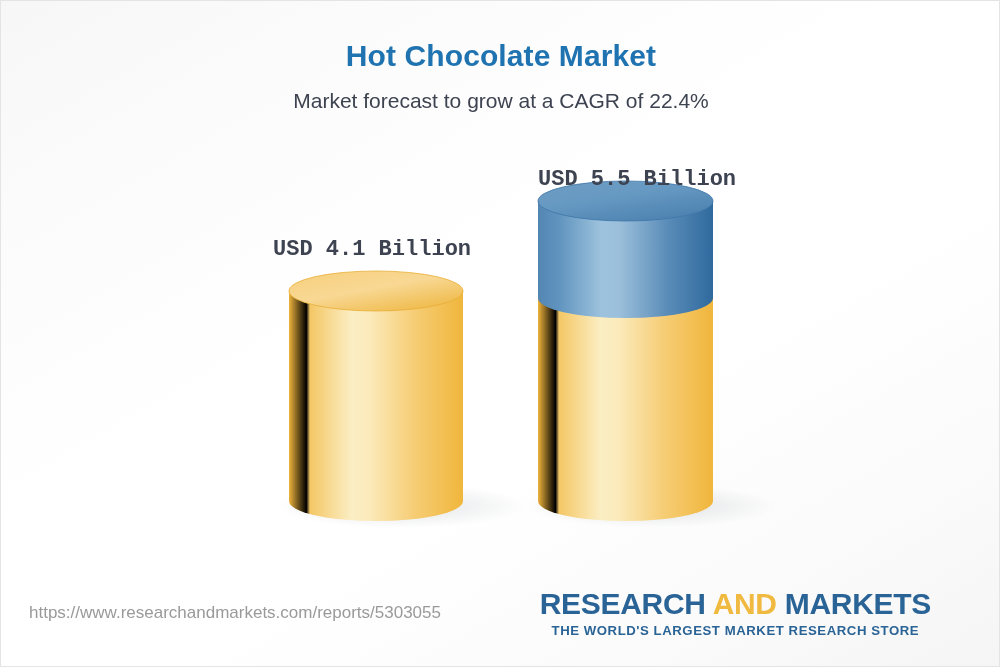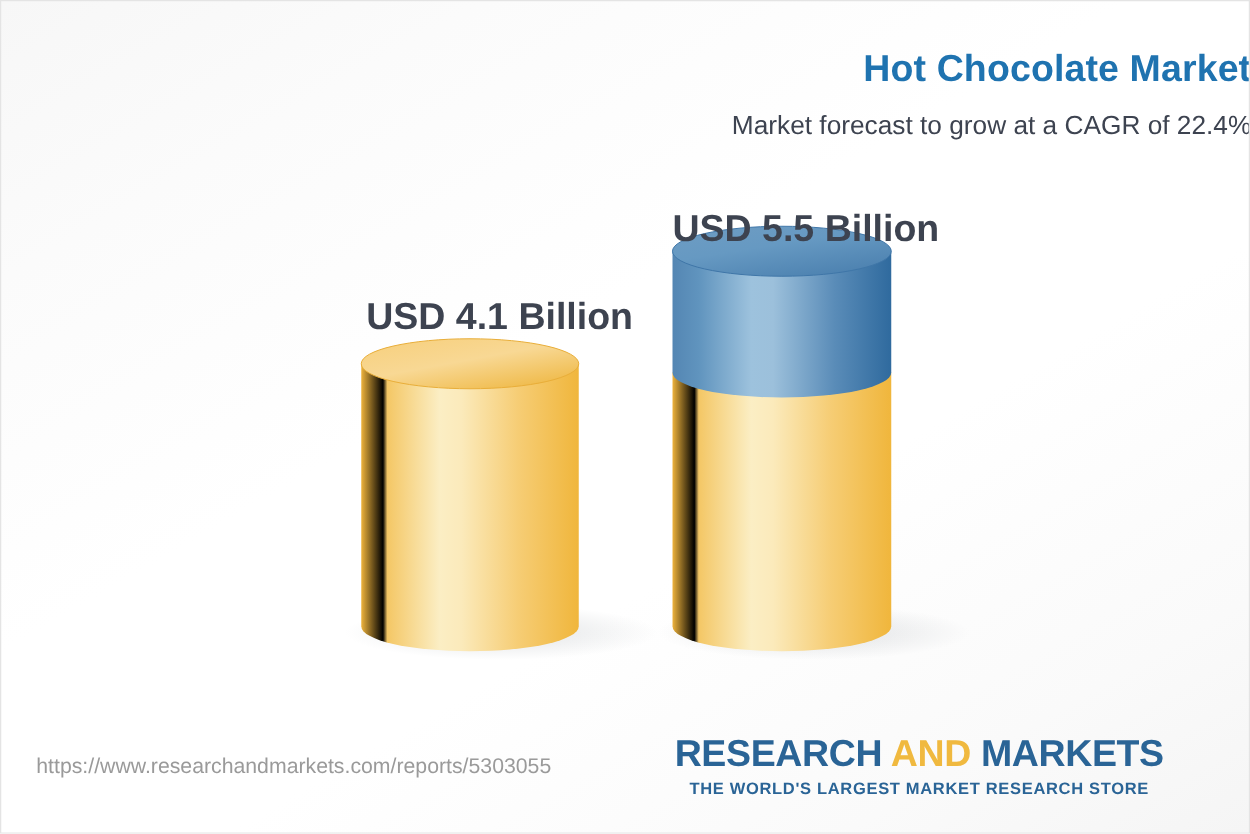--- a/index.html
+++ b/index.html
@@ -21,21 +21,21 @@
     background: linear-gradient(150deg, #f7f7f7 0%, #fbfbfb 18%, #ffffff 42%, #ffffff 62%, #fafafa 85%, #f5f5f5 100%);
     overflow: hidden;
   }
 
   
   .header {
     position: absolute;
     left: 0;
     top: 0;
     width: 1000px;
-    text-align: right;
+    text-align: center;
   }
   .chart-title {
     margin: 0;
     padding-top: 38px;
     font-size: 30px;
     font-weight: bold;
     color: #1f73b0;
     letter-spacing: 0.1px;
     line-height: 1.1;
   }
@@ -56,27 +56,28 @@
     width: 1000px;
     height: 600px;
   }
   .plot svg {
     display: block;
   }
 
   
   .value-label {
     position: absolute;
-    font-size: 30px;
+    font-size: 22px;
     font-weight: bold;
     color: #3d4350;
     white-space: nowrap;
-    text-align: right;
-  }
-  .value-label.first  { left: 292px; top: 236px; width: 175px; }
+    text-align: left;
+    font-family: Liberation Mono, monospace;
+  }
+  .value-label.first  { left: 272px; top: 236px; width: 175px; }
   .value-label.second { left: 537px; top: 166px; width: 175px; }
 
   .cat-label {
     position: absolute;
     font-size: 22px;
     font-weight: bold;
     color: #3d4350;
     white-space: nowrap;
     text-align: center;
     top: 533px;

